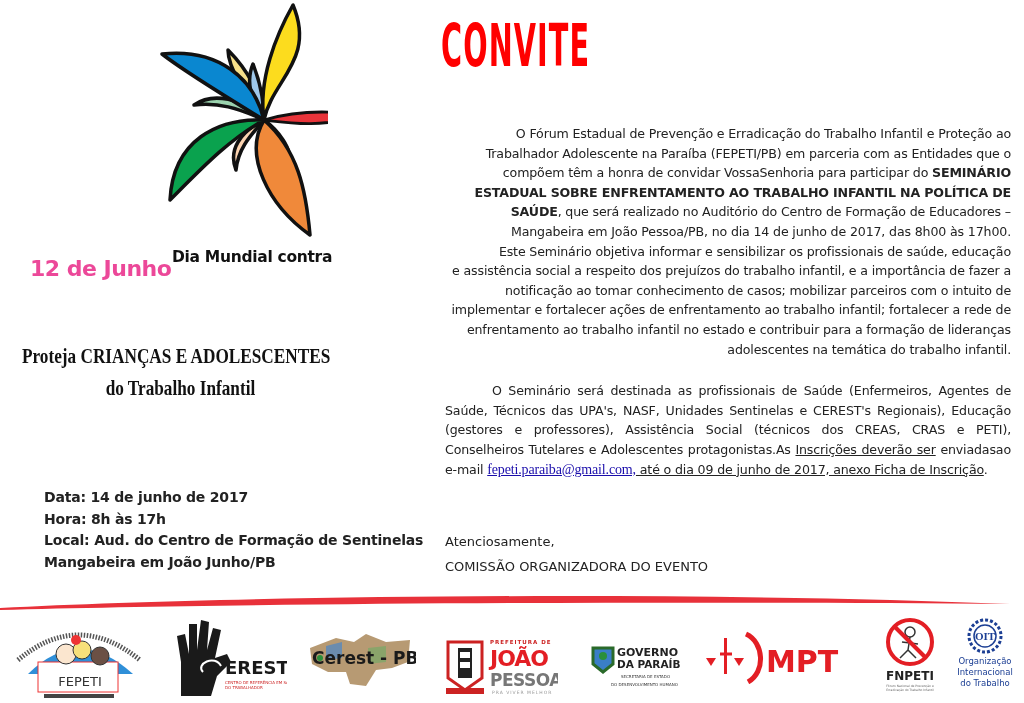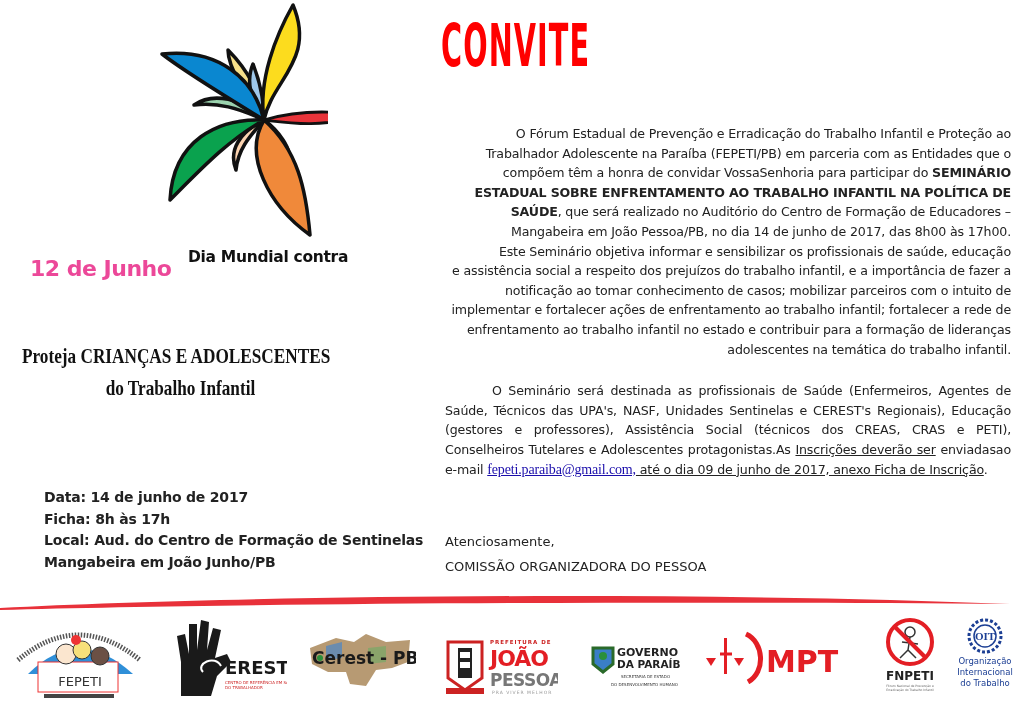--- a/index.html
+++ b/index.html
@@ -4,21 +4,21 @@
 <style>
   * { margin: 0; padding: 0; box-sizing: border-box; }
   html, body { width: 1024px; height: 703px; background: #ffffff; overflow: hidden; }
   body { position: relative; font-family: "Liberation Sans", sans-serif; color: #1a1a1a; }
 
   
   .pinwheel { position: absolute; left: 78px; top: 0px; width: 250px; height: 240px; }
 
   .campaign { position: absolute; left: 30px; top: 246px; width: 340px; height: 50px; }
   .campaign .date { position: absolute; left: 0; top: 10px; font-family: "DejaVu Sans", sans-serif; font-weight: bold; color: #ec4899; font-size: 22px; letter-spacing: -0.5px; }
-  .campaign .tagline { position: absolute; left: 158px; top: 2px; font-family: "DejaVu Sans", sans-serif; font-size: 15.5px; line-height: 19px; color: #111; font-weight: 600; letter-spacing: -0.3px; }
+  .campaign .tagline { position: absolute; left: 142px; top: 2px; font-family: "DejaVu Sans", sans-serif; font-size: 15.5px; line-height: 19px; color: #111; font-weight: 600; letter-spacing: -0.3px; }
 
   .protect { position: absolute; left: 22px; top: 340px; width: 330px; text-align: center; font-family: "Liberation Serif", serif; font-weight: bold; font-size: 21px; line-height: 32px; color: #111; transform: scaleX(0.82); transform-origin: left top; width: 400px; }
   .protect .l1 { display: block; text-align: left; }
   .protect .l2 { display: block; text-align: left; padding-left: 102px; }
 
   .details { position: absolute; left: 9px; top: 487px; font-family: "DejaVu Sans", sans-serif; font-weight: bold; font-size: 14px; line-height: 21.5px; color: #222; letter-spacing: -0.2px; }
   .details div { white-space: nowrap; margin-left: 35px; }
 
   
   .convite { position: absolute; left: 441px; top: 2px; font-family: "DejaVu Sans Condensed", "DejaVu Sans", sans-serif; font-weight: bold; color: #ff0000; font-size: 58px; line-height: 88px; transform: scaleX(0.55); transform-origin: left top; letter-spacing: 2px; }
@@ -71,36 +71,36 @@
   </div>
 </div>
 
 <div class="protect">
   <span class="l1">Proteja CRIANÇAS E ADOLESCENTES</span>
   <span class="l2">do Trabalho Infantil</span>
 </div>
 
 <div class="details">
   <div>Data: 14 de junho de 2017</div>
-  <div>Ficha: 8h às 17h</div>
+  <div>Hora: 8h às 17h</div>
   <div>Local: Aud. do Centro de Formação de Sentinelas</div>
   <div>Mangabeira em João Junho/PB</div>
 </div>
 
 <div class="convite">CONVITE</div>
 
 <div class="letter">
   <p><span>O Fórum Estadual de Prevenção e Erradicação do Trabalho Infantil e Proteção ao Trabalhador Adolescente na Paraíba (FEPETI/PB) em parceria com as Entidades que o compõem têm a honra de convidar VossaSenhoria para participar do </span><b>SEMINÁRIO ESTADUAL SOBRE ENFRENTAMENTO AO TRABALHO INFANTIL NA POLÍTICA DE SAÚDE</b><span>, que será realizado no Auditório do Centro de Formação de Educadores – Mangabeira em João Pessoa/PB, no dia 14 de junho de 2017, das 8h00 às 17h00.</span></p>
   <p>Este Seminário objetiva informar e sensibilizar os profissionais de saúde, educação e assistência social a respeito dos prejuízos do trabalho infantil, e a importância de fazer a notificação ao tomar conhecimento de casos; mobilizar parceiros com o intuito de implementar e fortalecer ações de enfrentamento ao trabalho infantil; fortalecer a rede de enfrentamento ao trabalho infantil no estado e contribuir para a formação de lideranças adolescentes na temática do trabalho infantil.</p>
   <p class="gap justify"><span>O Seminário será destinada as profissionais de Saúde (Enfermeiros, Agentes de Saúde, Técnicos das UPA's, NASF, Unidades Sentinelas e CEREST's Regionais), Educação (gestores e professores), Assistência Social (técnicos dos CREAS, CRAS e PETI), Conselheiros Tutelares e Adolescentes protagonistas.As </span><span class="u">Inscrições deverão ser</span><span> enviadasao e-mail  </span><a href="#">fepeti.paraiba@gmail.com,</a><span class="u"> até o dia 09 de junho de 2017, anexo  Ficha de Inscrição</span><span>.</span></p>
 </div>
 
 <div class="closing">
   <div>Atenciosamente,</div>
-  <div>COMISSÃO ORGANIZADORA DO PESSOA</div>
+  <div>COMISSÃO ORGANIZADORA DO EVENTO</div>
 </div>
 
 <svg class="divider" viewBox="0 0 1024 30" preserveAspectRatio="none">
   <path d="M0 23 C250 10, 700 6, 1010 19 C700 16, 250 18, 0 25 Z" fill="#e8313a"></path>
 </svg>
 
 <div class="logos">
 
   <svg class="logo" style="left:8px;top:2px;width:140px;height:86px" viewBox="0 0 140 86">
     <path d="M20 60 Q70 10 125 60 Z" fill="#2f8fd8"></path>

